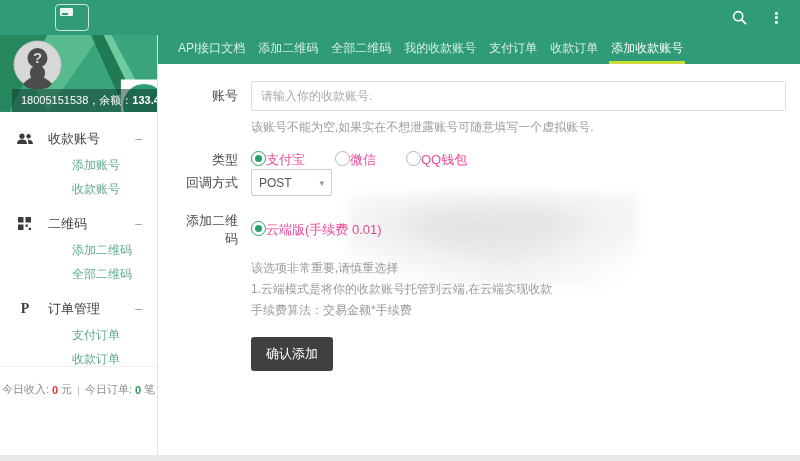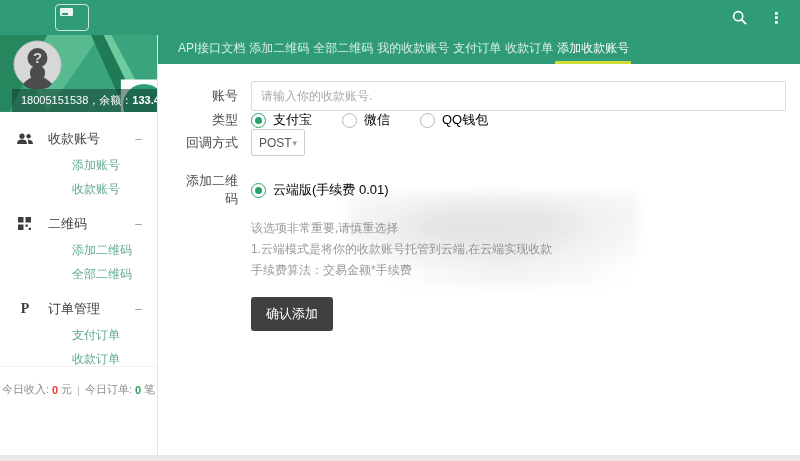--- a/index.html
+++ b/index.html
@@ -39,43 +39,43 @@
   .menu-sub { display:block; padding-left:72px; height:24px; line-height:24px; font-size:12px; color:#5fa98c; cursor:pointer; text-decoration:none; }
   .menu-group { margin-bottom:9px; }
 
   .sidebar-footer { margin-top:auto; margin-bottom:58px; border-top:1px solid #f1f1f1; padding-top:15px; font-size:11px; color:#8d8d8d; display:flex; justify-content:center; align-items:center; gap:3px; white-space:nowrap; }
   .sidebar-footer b.red { color:#e53935; }
   .sidebar-footer b.grn { color:#2e9c57; }
   .sidebar-footer .vdiv { margin:0 2px; color:#bdbdbd; }
 
   
   .main { flex:1; display:flex; flex-direction:column; background:#fff; position:relative; }
-  .tabbar { height:29px; background:#2f9c77; display:flex; align-items:stretch; padding-left:18px; gap:0; }
+  .tabbar { height:29px; background:#2f9c77; display:flex; align-items:stretch; padding-left:18px; gap:9px; }
   .tab { display:flex; align-items:center; font-size:12px; color:#d9efe5; cursor:pointer; border-bottom:3px solid transparent; padding:0 2px; white-space:nowrap; }
   .tab.active { color:#ffffff; border-bottom-color:#cddc39; }
 
   .content { position:relative; flex:1; padding:17px 14px 0 22px; }
   .watermark { position:absolute; left:190px; top:128px; width:290px; height:95px; pointer-events:none;
     background:
       radial-gradient(ellipse at 30% 35%, rgba(70,70,70,.22), transparent 55%),
       radial-gradient(ellipse at 72% 28%, rgba(70,70,70,.18), transparent 55%),
       radial-gradient(ellipse at 55% 75%, rgba(70,70,70,.13), transparent 60%);
     filter:blur(5px); opacity:.55; }
 
   .frow { display:flex; align-items:center; }
   .flabel { width:58px; flex-shrink:0; text-align:right; margin-right:13px; font-size:13px; color:#4d4d4d; }
   .text-input { flex:1; height:30px; border:1px solid #dcdcdc; border-radius:2px; padding:13px 9px; font-size:12px; color:#333; outline:none; font-family:inherit; }
   .text-input::placeholder { color:#a9a9a9; }
   .help { margin:8px 0 15px 71px; font-size:12px; color:#9b9b9b; }
   .radio-group { display:flex; align-items:center; gap:30px; }
-  .radio-opt { display:flex; align-items:center; gap:7px; cursor:pointer; font-size:13px; color:#000000; }
+  .radio-opt { display:flex; cursor:pointer; font-size:13px; color:#ec4899; }
   .rdot { width:15px; height:15px; border-radius:50%; border:1px solid #b5b5b5; background:#fff; position:relative; flex-shrink:0; }
   .rdot.on { border-color:#2aa06d; }
   .rdot.on::after { content:""; position:absolute; left:3px; top:3px; width:7px; height:7px; border-radius:50%; background:#2aa06d; }
-  .select-box { width:54px; height:27px; border:1px solid #ccc; border-radius:2px; display:flex; align-items:center; justify-content:space-between; padding:0 7px; font-size:12px; color:#555; cursor:pointer; background:#fff; }
+  .select-box { width:81px; height:27px; border:1px solid #ccc; border-radius:2px; display:flex; align-items:center; justify-content:space-between; padding:0 7px; font-size:12px; color:#555; cursor:pointer; background:#fff; }
   .select-box .caret { color:#999; font-size:9px; }
   .help-block { margin:10px 0 0 71px; font-size:12px; color:#9b9b9b; line-height:1.75; }
   .submit-btn { margin:16px 0 0 71px; background:#404040; color:#fff; border:none; border-radius:3px; font-size:13px; padding:8px 15px; cursor:pointer; font-family:inherit; }
 
   .bottom-strip { position:absolute; left:0; right:0; bottom:0; height:6px; background:#e8e8e8; }
   .mt16 { margin-top:16px; }
 </style>
 </head>
 <body>
 
@@ -198,20 +198,21 @@
         <div class="tab active">添加收款账号</div>
       </div>
 
       <div class="content">
         <div class="watermark"></div>
 
         <div class="frow">
           <label class="flabel">账号</label>
           <input class="text-input" type="text" placeholder="请输入你的收款账号." style="">
         </div>
+        <div class="help">该账号不能为空,如果实在不想泄露账号可随意填写一个虚拟账号.</div>
 
         <div class="frow">
           <label class="flabel">类型</label>
           <div class="radio-group">
             <span class="radio-opt">
               <i class="rdot on"></i>
               <span>支付宝</span>
             </span>
             <span class="radio-opt">
               <i class="rdot"></i>

